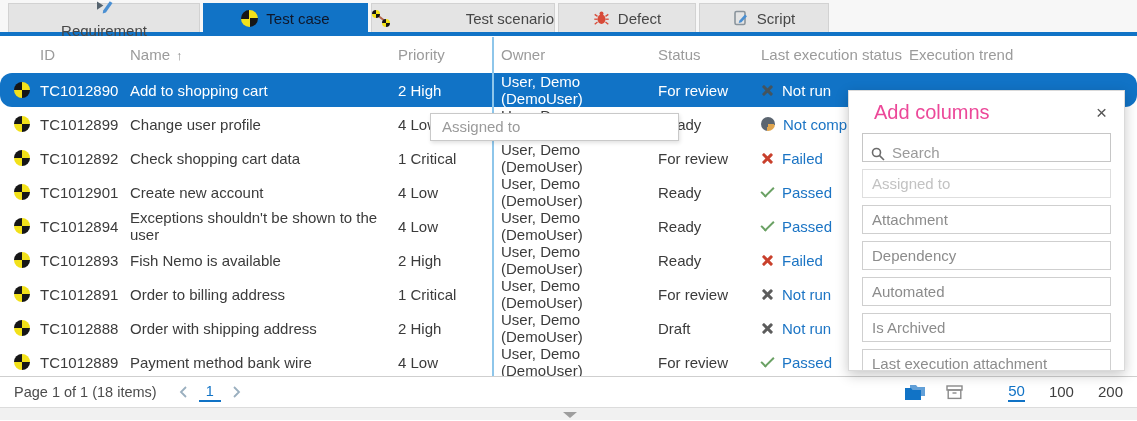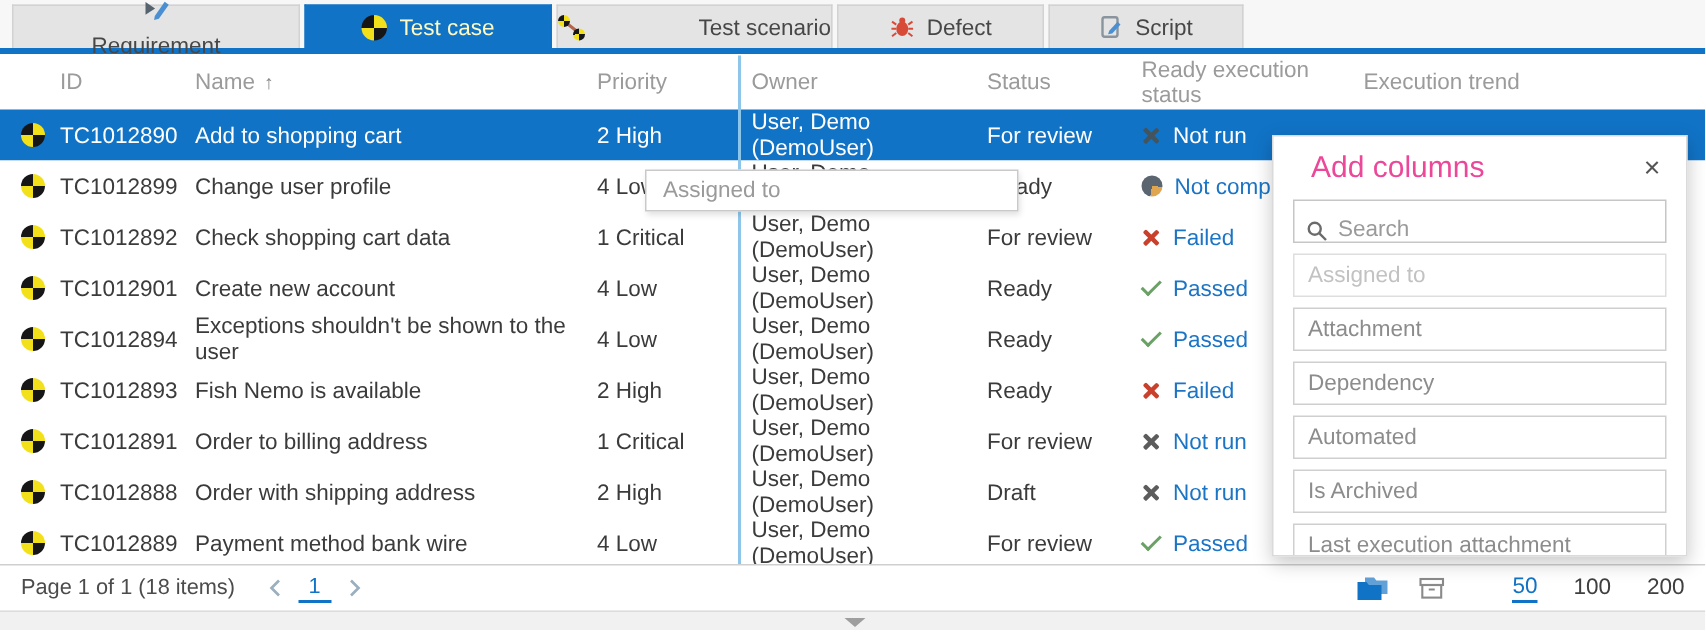--- a/index.html
+++ b/index.html
@@ -5,32 +5,32 @@
   * { margin:0; padding:0; box-sizing:border-box; }
   html,body { background:#fff; }
   body { font-family:"Liberation Sans","DejaVu Sans",sans-serif; }
   .app { position:relative; width:1137px; height:421px; overflow:hidden; background:#fff; }
 
   
   .tabbar { height:32px; background:#f7f7f7; display:flex; align-items:flex-end; padding-left:8px; }
   .tab { height:29px; display:flex; align-items:center; justify-content:center; gap:8px;
          background:#e4e4e4; border:1px solid #d2d2d2; border-bottom:none;
          color:#474747; font-size:15px; margin-right:3px; cursor:pointer; }
-  .tab.active { background:#1173c6; border-color:#1173c6; color:#fef9c3; }
+  .tab.active { background:#1173c6; border-color:#1173c6; color:#0f172a; }
   .accent-line { height:4px; background:#1173c6; }
 
   
   .grid { position:relative; height:340px; overflow:hidden; background:#fff; }
   .grid-row, .grid-header {
     display:grid; grid-template-columns:40px 90px 268px 97px 163px 103px 148px 1fr;
     align-items:center; font-size:15px;
   }
   .grid-header { height:37px; color:#9b9b9b; }
   .grid-row { height:34px; color:#3b3b3b; background:#fff; }
-  .grid-row.selected { background:#1173c6; color:#fff; }
+  .grid-row.selected { background:#1173c6; color:#fff;border-radius:12px; }
   .cell-icon { padding-left:14px; display:flex; align-items:center; }
   .cell-owner { padding-left:6px; }
   .sort-arrow { color:#8a8a8a; font-size:13px; margin-left:6px; }
   .tc-icon { width:16px; height:16px; border-radius:50%; display:inline-block;
     background:conic-gradient(#f2e11a 0 90deg,#161616 90deg 180deg,#f2e11a 180deg 270deg,#161616 270deg 360deg); }
   .cell-exec { display:flex; align-items:center; gap:8px; }
   .exec-label { color:#1b74c4; }
   .grid-row.selected .exec-label { color:#fff; }
   .x-icon { position:relative; width:13px; height:13px; display:inline-block; flex:none; }
   .x-icon::before,.x-icon::after { content:""; position:absolute; left:5px; top:0; width:2.8px; height:13px;
@@ -153,21 +153,21 @@
   <div class="accent-line"></div>
 
   <div class="grid">
     <div class="grid-header" id="grid-header">
         <div class="cell-icon"></div>
         <div class=""><span>ID</span></div>
         <div class=""><span>Name</span><span class="sort-arrow">↑</span></div>
         <div class=""><span>Priority</span></div>
         <div class="cell-owner"><span>Owner</span></div>
         <div class=""><span>Status</span></div>
-        <div class=""><span>Ready execution status</span></div>
+        <div class=""><span>Last execution status</span></div>
         <div class=""><span>Execution trend</span></div>
       </div>
     <div id="rows">
         <div class="grid-row selected">
           <div class="cell-icon">
             <span class="tc-icon"></span>
           </div>
           <div>TC1012890</div>
           <div>Add to shopping cart</div>
           <div>2 High</div>

